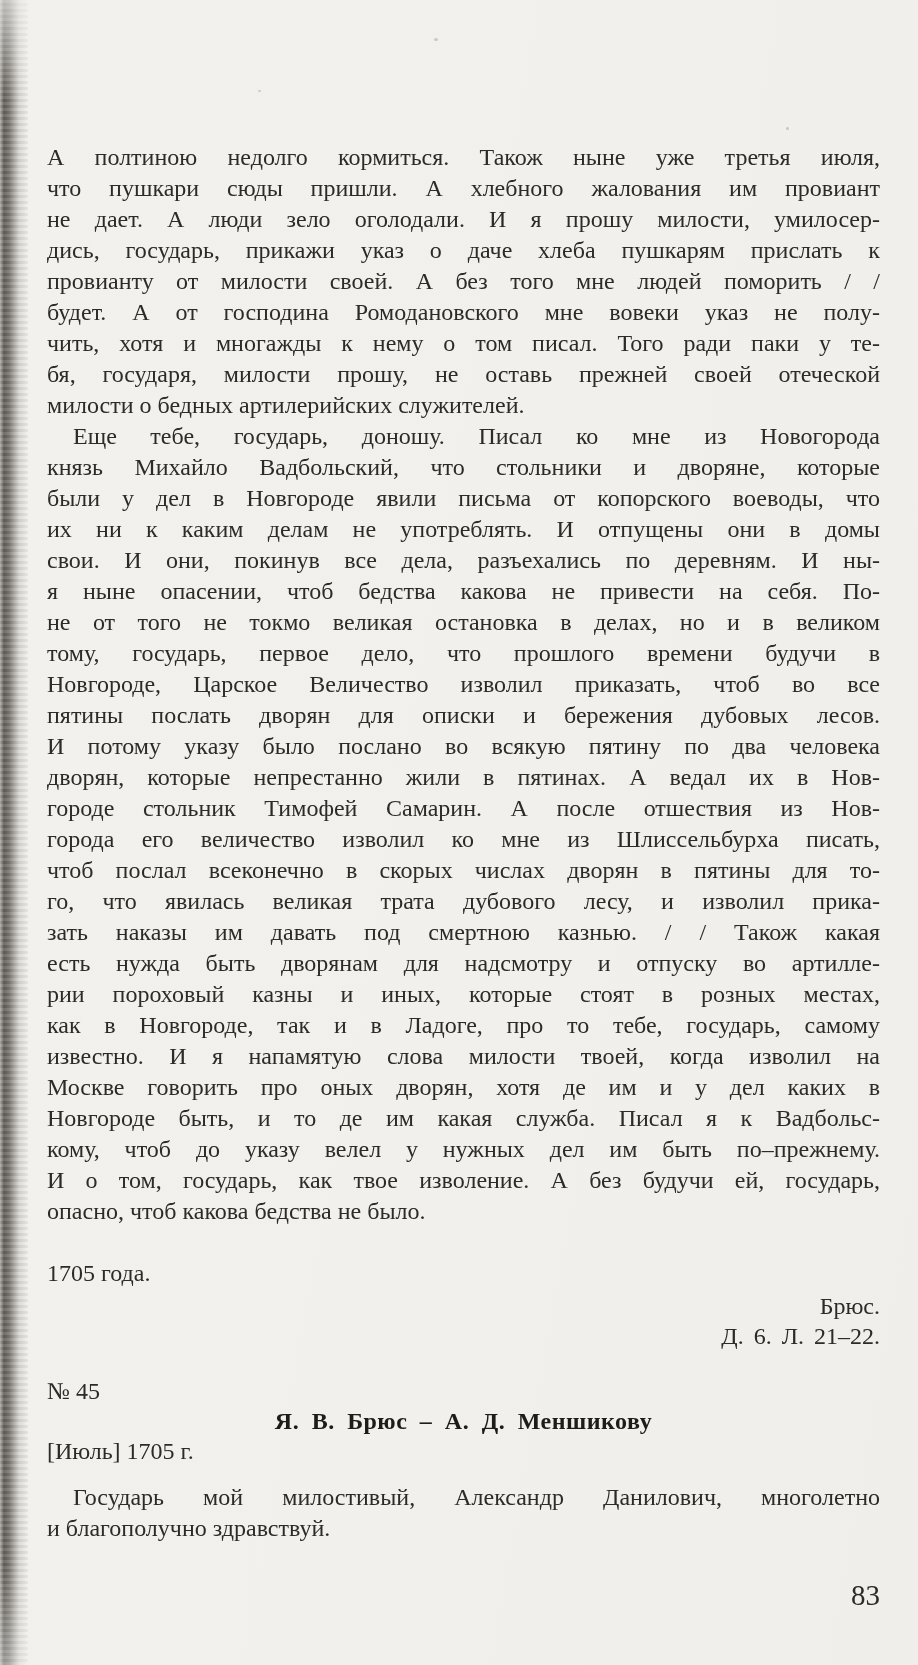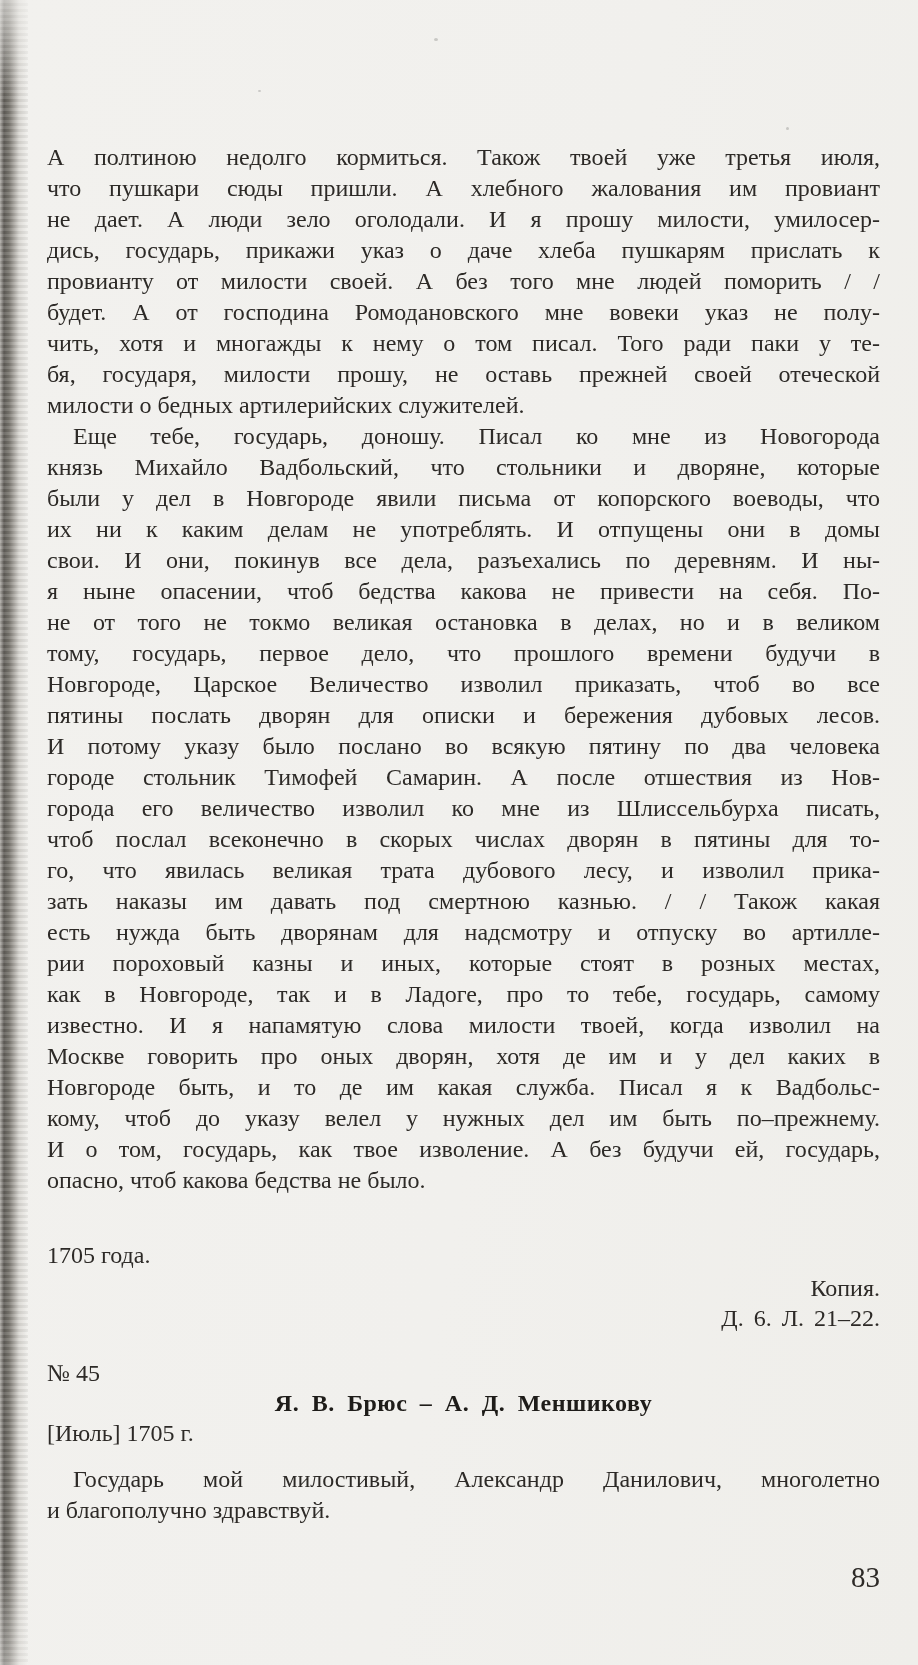--- a/index.html
+++ b/index.html
@@ -41,21 +41,21 @@
   }
   .tline {
     text-align: justify;
     text-align-last: justify;
     white-space: normal;
   }
   .tline-last { text-align-last: left; }
   .tline-indent { text-indent: 26px; }
 
   .date-line {
-    margin-top: 44px;
+    margin-top: 31px;
     text-align: left;
   }
   .right-block {
     margin-top: 2px;
     text-align: right;
     line-height: 30px;
     word-spacing: 4px;
   }
   .letter-head {
     margin-top: 25px;
@@ -80,21 +80,21 @@
 
 <div class="page">
   <div class="gutter"></div>
   <div class="speck speck1"></div>
   <div class="speck speck2"></div>
   <div class="speck speck3"></div>
 
   <div class="content">
 
     <div class="paragraph">
-        <div class="tline">А полтиною недолго кормиться. Також твоей уже третья июля,</div>
+        <div class="tline">А полтиною недолго кормиться. Також ныне уже третья июля,</div>
         <div class="tline">что пушкари сюды пришли. А хлебного жалования им провиант</div>
         <div class="tline">не дает. А люди зело оголодали. И я прошу милости, умилосер-</div>
         <div class="tline">дись, государь, прикажи указ о даче хлеба пушкарям прислать к</div>
         <div class="tline">провианту от милости своей. А без того мне людей поморить / /</div>
         <div class="tline">будет. А от господина Ромодановского мне вовеки указ не полу-</div>
         <div class="tline">чить, хотя и многажды к нему о том писал. Того ради паки у те-</div>
         <div class="tline">бя, государя, милости прошу, не оставь прежней своей отеческой</div>
         <div class="tline tline-last">милости о бедных артилерийских служителей.</div>
       </div>
 
@@ -103,40 +103,41 @@
         <div class="tline">князь Михайло Вадбольский, что стольники и дворяне, которые</div>
         <div class="tline">были у дел в Новгороде явили письма от копорского воеводы, что</div>
         <div class="tline">их ни к каким делам не употреблять. И отпущены они в домы</div>
         <div class="tline">свои. И они, покинув все дела, разъехались по деревням. И ны-</div>
         <div class="tline">я ныне опасении, чтоб бедства какова не привести на себя. По-</div>
         <div class="tline">не от того не токмо великая остановка в делах, но и в великом</div>
         <div class="tline">тому, государь, первое дело, что прошлого времени будучи в</div>
         <div class="tline">Новгороде, Царское Величество изволил приказать, чтоб во все</div>
         <div class="tline">пятины послать дворян для описки и бережения дубовых лесов.</div>
         <div class="tline">И потому указу было послано во всякую пятину по два человека</div>
+        <div class="tline">дворян, которые непрестанно жили в пятинах. А ведал их в Нов-</div>
         <div class="tline">городе стольник Тимофей Самарин. А после отшествия из Нов-</div>
         <div class="tline">города его величество изволил ко мне из Шлиссельбурха писать,</div>
         <div class="tline">чтоб послал всеконечно в скорых числах дворян в пятины для то-</div>
         <div class="tline">го, что явилась великая трата дубового лесу, и изволил прика-</div>
         <div class="tline">зать наказы им давать под смертною казнью. / / Також какая</div>
         <div class="tline">есть нужда быть дворянам для надсмотру и отпуску во артилле-</div>
         <div class="tline">рии пороховый казны и иных, которые стоят в розных местах,</div>
         <div class="tline">как в Новгороде, так и в Ладоге, про то тебе, государь, самому</div>
         <div class="tline">известно. И я напамятую слова милости твоей, когда изволил на</div>
         <div class="tline">Москве говорить про оных дворян, хотя де им и у дел каких в</div>
         <div class="tline">Новгороде быть, и то де им какая служба. Писал я к Вадбольс-</div>
         <div class="tline">кому, чтоб до указу велел у нужных дел им быть по–прежнему.</div>
         <div class="tline">И о том, государь, как твое изволение. А без будучи ей, государь,</div>
         <div class="tline tline-last">опасно, чтоб какова бедства не было.</div>
       </div>
 
     <div class="date-line">1705 года.</div>
 
     <div class="right-block">
-      <div>Копия.</div>
+      <div>Брюс.</div>
       <div>Д. 6. Л. 21–22.</div>
     </div>
 
     <div class="letter-head">
       <div>№ 45</div>
       <div class="letter-title">Я. В. Брюс – А. Д. Меншикову</div>
       <div>[Июль] 1705 г.</div>
     </div>
 
     <div class="salutation">

